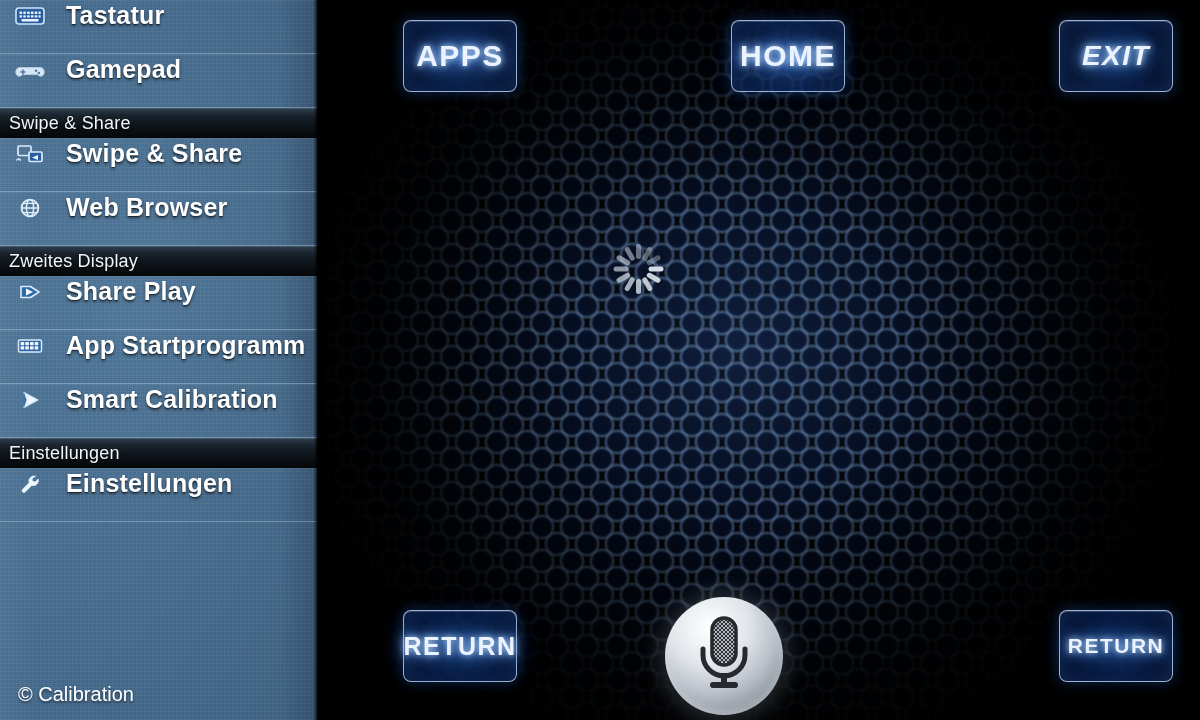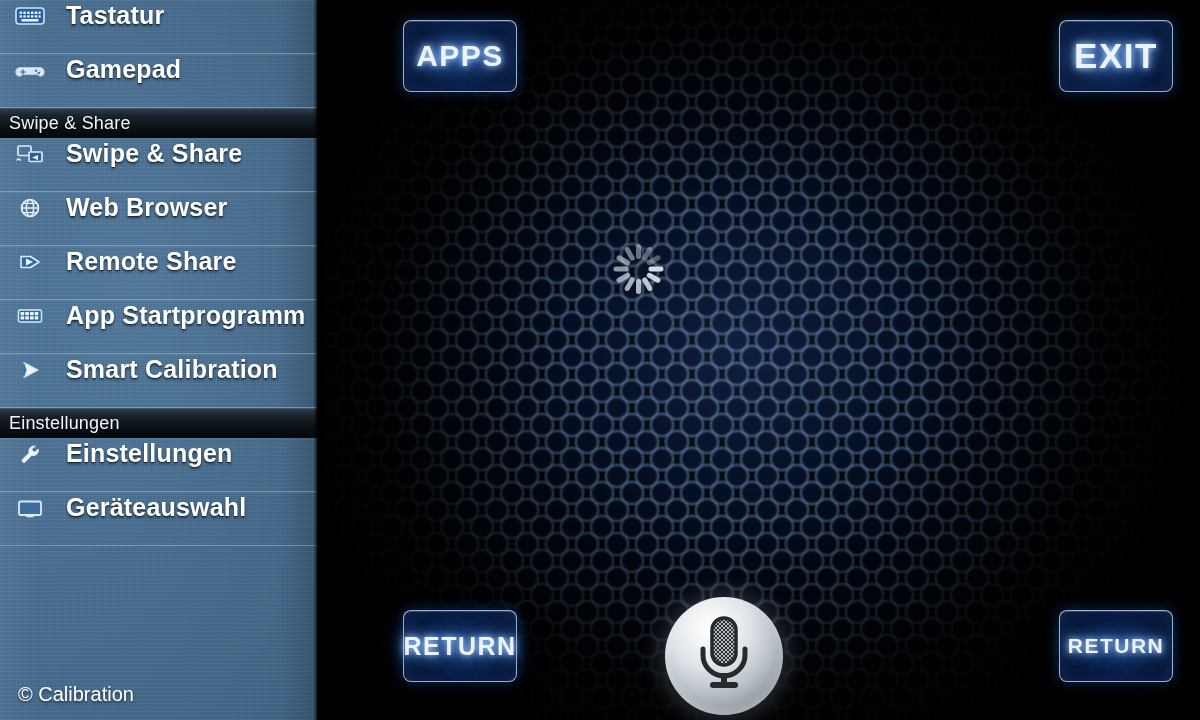--- a/index.html
+++ b/index.html
@@ -176,21 +176,21 @@
   }
 
   #btn-apps   { left: 86px;  top: 20px;  width: 114px; height: 72px; }
   #btn-home   { left: 414px; top: 20px;  width: 114px; height: 72px; }
   #btn-exit   { left: 742px; top: 20px;  width: 114px; height: 72px; }
   #btn-option { left: 86px;  top: 610px; width: 114px; height: 72px; }
   #btn-return { left: 742px; top: 610px; width: 114px; height: 72px; }
 
   #btn-apps .gbtn-label   { font-size: 30px; }
   #btn-home .gbtn-label   { font-size: 30px; }
-  #btn-exit .gbtn-label   { font-size: 35px; }
+  #btn-exit .gbtn-label   { font-size: 28px; font-style: italic; }
   #btn-option .gbtn-label { font-size: 25px; }
   #btn-return .gbtn-label { font-size: 21px; }
 
   
   #spinner {
     position: absolute;
     left: 293px;
     top: 241px;
     width: 56px;
     height: 56px;
@@ -303,29 +303,32 @@
           <svg class="sicon" viewBox="0 0 34 30">
             <circle cx="17" cy="15" r="8.4" fill="none" stroke="#e2eefa" stroke-width="1.8"></circle>
             <ellipse cx="17" cy="15" rx="3.6" ry="8.4" fill="none" stroke="#e2eefa" stroke-width="1.5"></ellipse>
             <line x1="8.6" y1="15" x2="25.4" y2="15" stroke="#e2eefa" stroke-width="1.5"></line>
             <path d="M10 10.3h14M10 19.7h14" stroke="#e2eefa" stroke-width="1.3" fill="none"></path>
           </svg>
         </div>
         <span class="row-label">Web Browser</span>
       </div>
 
+      <div class="section-header">
+        <span class="sh-label">Zweites Display</span>
+      </div>
 
       <div class="menu-row">
         <div class="icon-slot">
           <svg class="sicon" viewBox="0 0 34 30">
             <path d="M8 9.5h9.5L26 15l-8.5 5.5H8z" fill="#2f6aa8" stroke="#dceaf8" stroke-width="1.6" stroke-linejoin="round"></path>
             <path d="M13 11.5l7 3.5-7 3.5z" fill="#f0f6fc"></path>
           </svg>
         </div>
-        <span class="row-label">Remote Share</span>
+        <span class="row-label">Share Play</span>
       </div>
 
       <div class="menu-row">
         <div class="icon-slot">
           <svg class="sicon" viewBox="0 0 34 30">
             <rect x="5.5" y="9" width="23" height="12" rx="1.6" fill="#2e66a2" stroke="#dceaf8" stroke-width="1.5"></rect>
             <g fill="#f0f6fc">
               <rect x="7.6" y="11" width="3.6" height="3.2" rx="0.5"></rect>
                 <rect x="12.3" y="11" width="3.6" height="3.2" rx="0.5"></rect>
               <rect x="17" y="11" width="3.6" height="3.2" rx="0.5"></rect>
@@ -356,45 +359,39 @@
 
       <div class="menu-row">
         <div class="icon-slot">
           <svg class="sicon" viewBox="0 0 34 30">
             <path d="M22.5 7.2a5.2 5.2 0 0 0-6.4 6.6L9.6 20.2a1.9 1.9 0 0 0 2.7 2.7l6.4-6.5a5.2 5.2 0 0 0 6.5-6.4l-3 3-2.6-.7-.7-2.6z" fill="#f2f7fc" stroke="#cfe3f7" stroke-width="1"></path>
           </svg>
         </div>
         <span class="row-label">Einstellungen</span>
       </div>
 
-      <div class="menu-row">
-        <div class="icon-slot">
-          <svg class="sicon" viewBox="0 0 34 30">
-            <rect x="6" y="8.5" width="22" height="13.5" rx="1.6" fill="#3e6e9d" stroke="#dceaf8" stroke-width="1.8"></rect>
-            <rect x="13" y="22.5" width="8" height="1.8" rx="0.8" fill="#dceaf8"></rect>
-          </svg>
-        </div>
-        <span class="row-label">Geräteauswahl</span>
-      </div>
 
     </div>
 
     <div class="copyright">© Calibration</div>
   </div>
 
   <div id="main">
 
     <div class="mesh"></div>
     <div class="mesh-dark"></div>
     <div class="center-glow"></div>
     <div class="vignette"></div>
     <div class="left-shade"></div>
 
     <div class="gbtn" id="btn-apps">
       <span class="gbtn-label">APPS</span>
+    </div>
+    <div class="gbtn" id="btn-home">
+      <span class="gbtn-label">HOME</span>
     </div>
     <div class="gbtn" id="btn-exit">
       <span class="gbtn-label">EXIT</span>
     </div>
 
     <div id="spinner">
         <div class="blade" style="transform: rotate(0deg); opacity: 0.47;"></div>
         <div class="blade" style="transform: rotate(30deg); opacity: 0.42;"></div>
         <div class="blade" style="transform: rotate(60deg); opacity: 0.36;"></div>
         <div class="blade" style="transform: rotate(90deg); opacity: 1;"></div>

